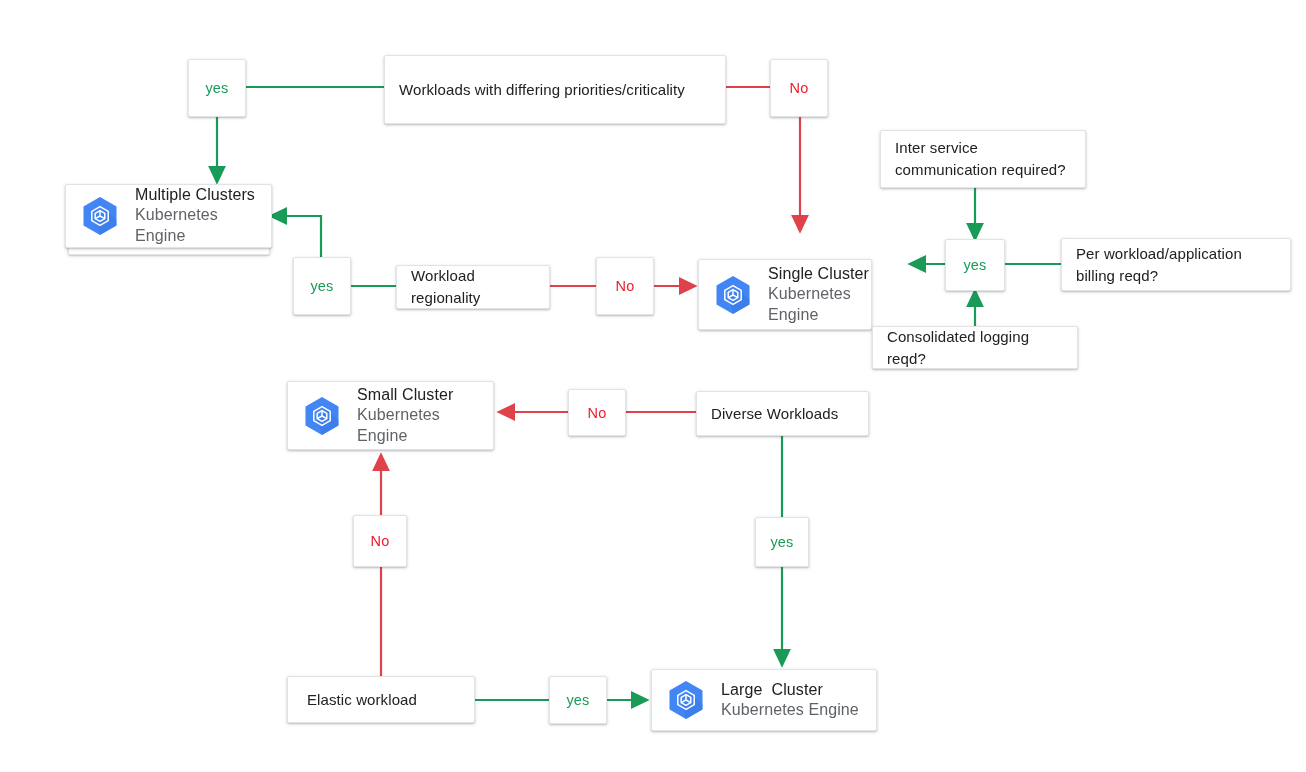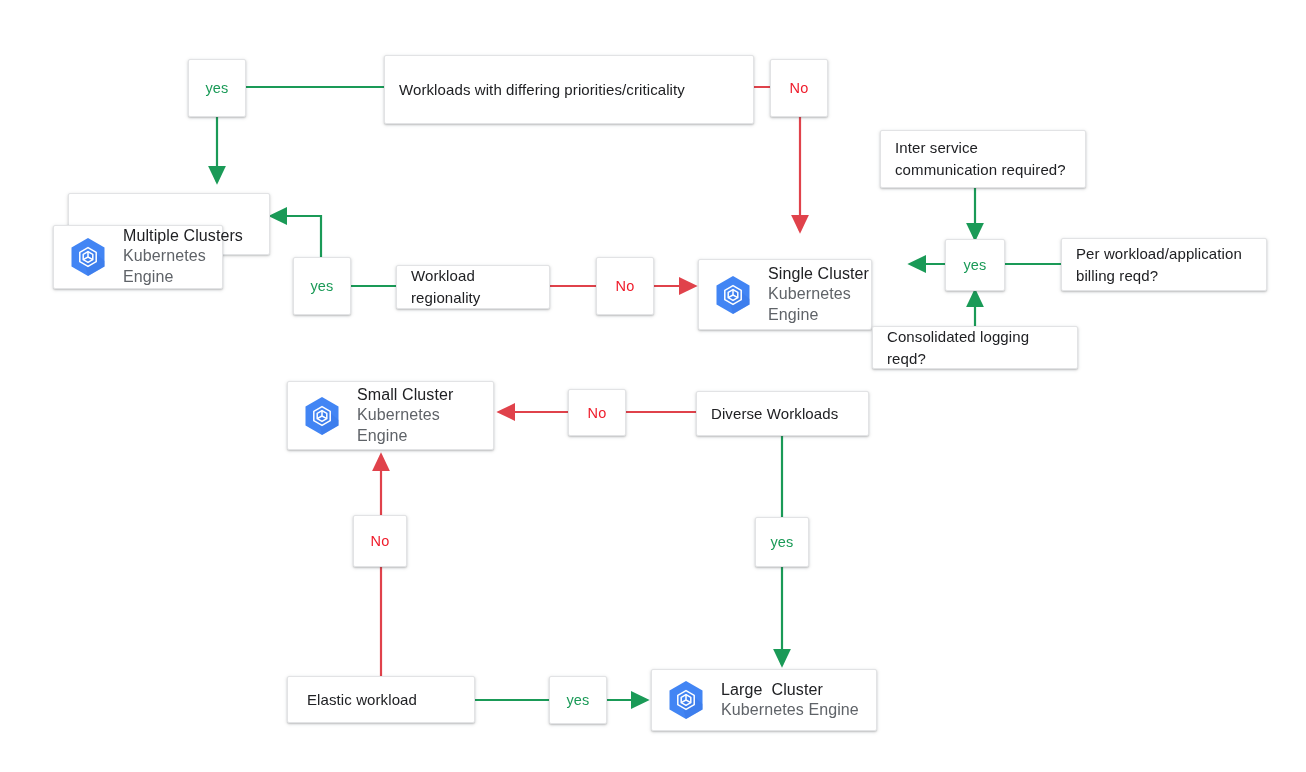--- a/index.html
+++ b/index.html
@@ -150,30 +150,30 @@
       <path d="M475,700 L549,700" stroke="#1a9a57"></path>
 
       <path d="M607,700 L647,700" stroke="#1a9a57" marker-end="url(#arrow-green)"></path>
     </g>
   </svg>
 
   <div class="node chip yes" style="left:188px; top:59px; width:58px; height:58px;">
     <span class="chiptext">yes</span>
   </div>
 
-  <div class="node qbox" style="left:384px; top:55px; width:370px; height:69px;">
+  <div class="node qbox" style="left:384px; top:55px; width:342px; height:69px;">
     <span class="qtext">Workloads with differing priorities/criticality</span>
   </div>
 
   <div class="node chip no" style="left:770px; top:59px; width:58px; height:58px;">
     <span class="chiptext">No</span>
   </div>
 
   <div class="stack-back" style="left:68px; top:193px; width:202px; height:62px;"></div>
-  <div class="node prod" style="left:53px; top:184px; width:170px; height:64px;margin-top:41px;">
+  <div class="node prod" style="left:65px; top:184px; width:207px; height:64px;">
     <span class="gke-icon">
       <svg viewBox="0 0 44 44" width="44" height="44" xmlns="http://www.w3.org/2000/svg">
         <polygon points="22,3 38.5,12.5 38.5,31.5 22,41 5.5,31.5 5.5,12.5" fill="#4285f4"></polygon>
         <polygon points="22,41 38.5,31.5 38.5,26 27,16 18,26" fill="#3b78e7" opacity="0.55"></polygon>
         <g fill="none" stroke="#ffffff" stroke-width="1.5" stroke-linejoin="round">
           <polygon points="22,12.6 30.2,17.3 30.2,26.7 22,31.4 13.8,26.7 13.8,17.3"></polygon>
           <path d="M22,16.6 L26.8,19.3 L26.8,24.7 L22,27.4 L17.2,24.7 L17.2,19.3 Z"></path>
           <path d="M22,16.6 L22,22 M22,22 L26.8,24.7 M22,22 L17.2,24.7"></path>
         </g>
       </svg>
@@ -215,21 +215,21 @@
   </div>
 
   <div class="node qbox" style="left:872px; top:130px; width:206px; height:58px;margin-left:8px;">
     <span class="qtext">Inter service communication required?</span>
   </div>
 
   <div class="node chip yes" style="left:945px; top:239px; width:60px; height:52px;">
     <span class="chiptext">yes</span>
   </div>
 
-  <div class="node qbox" style="left:1061px; top:238px; width:206px; height:53px;">
+  <div class="node qbox" style="left:1061px; top:238px; width:230px; height:53px;">
     <span class="qtext">Per workload/application billing reqd?</span>
   </div>
 
   <div class="node qbox" style="left:872px; top:326px; width:206px; height:43px;">
     <span class="qtext">Consolidated logging reqd?</span>
   </div>
 
   <div class="node prod" style="left:287px; top:381px; width:207px; height:69px;">
     <span class="gke-icon">
       <svg viewBox="0 0 44 44" width="44" height="44" xmlns="http://www.w3.org/2000/svg">

